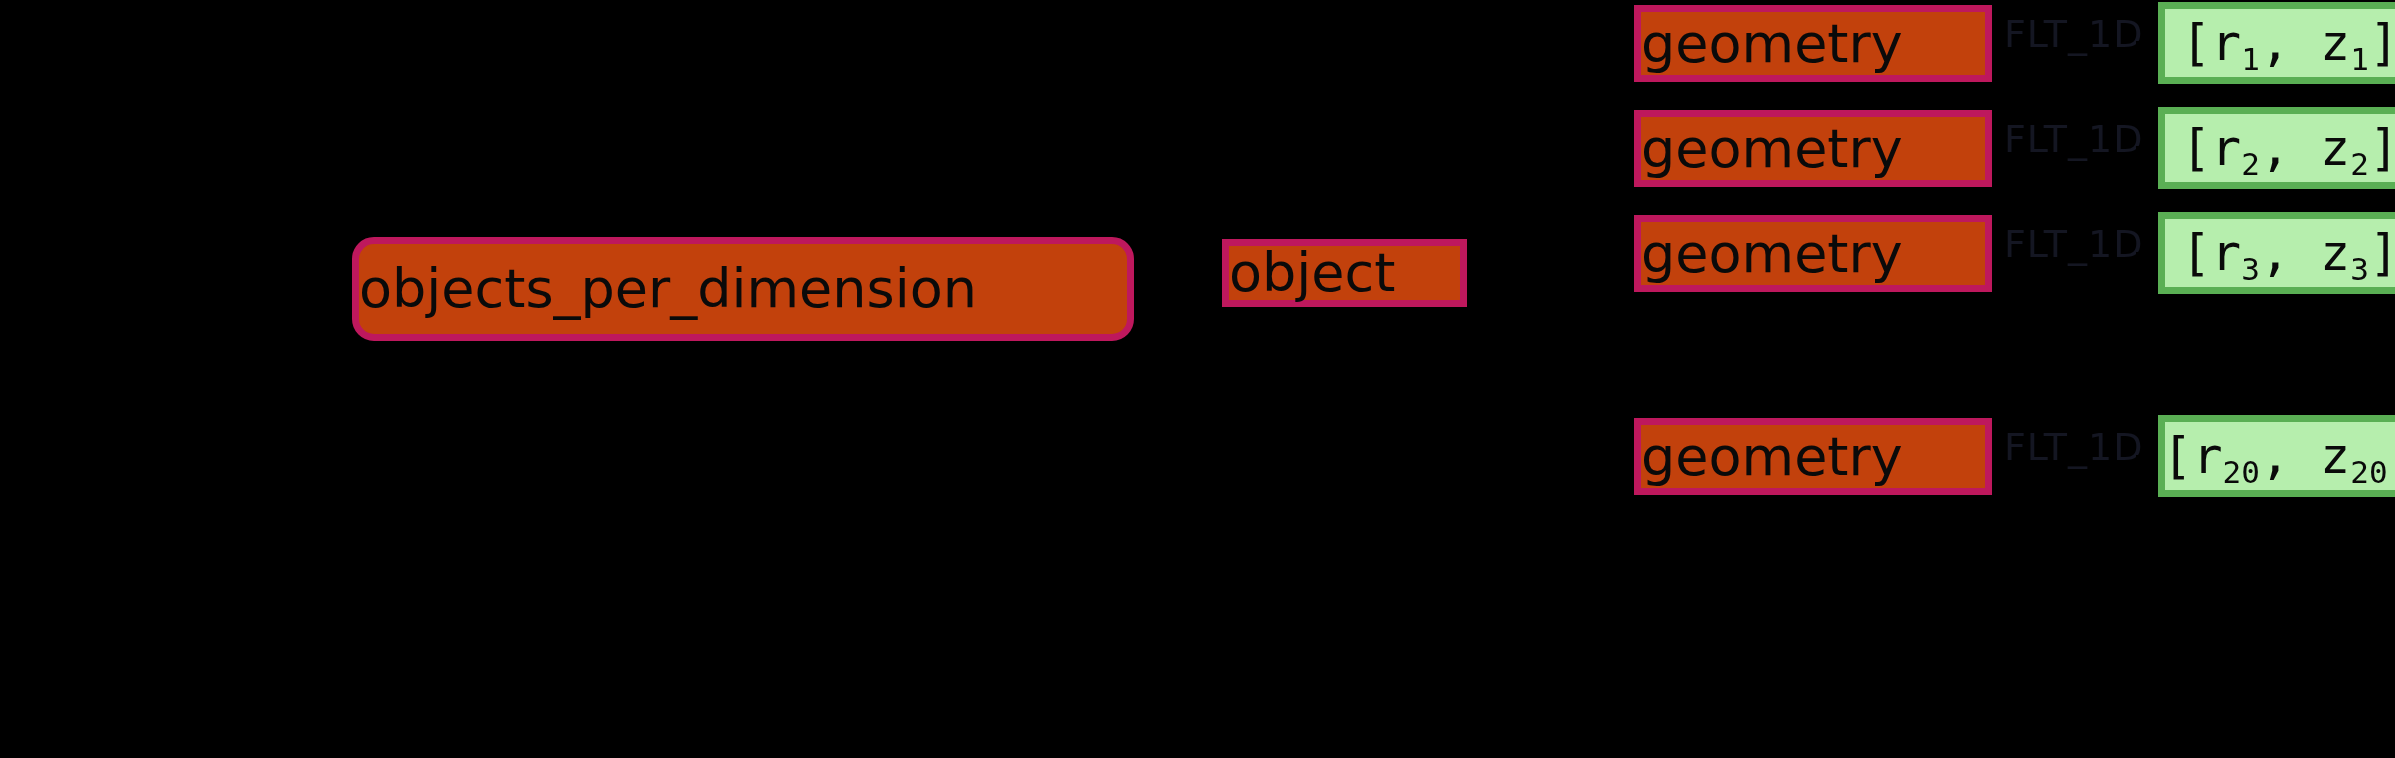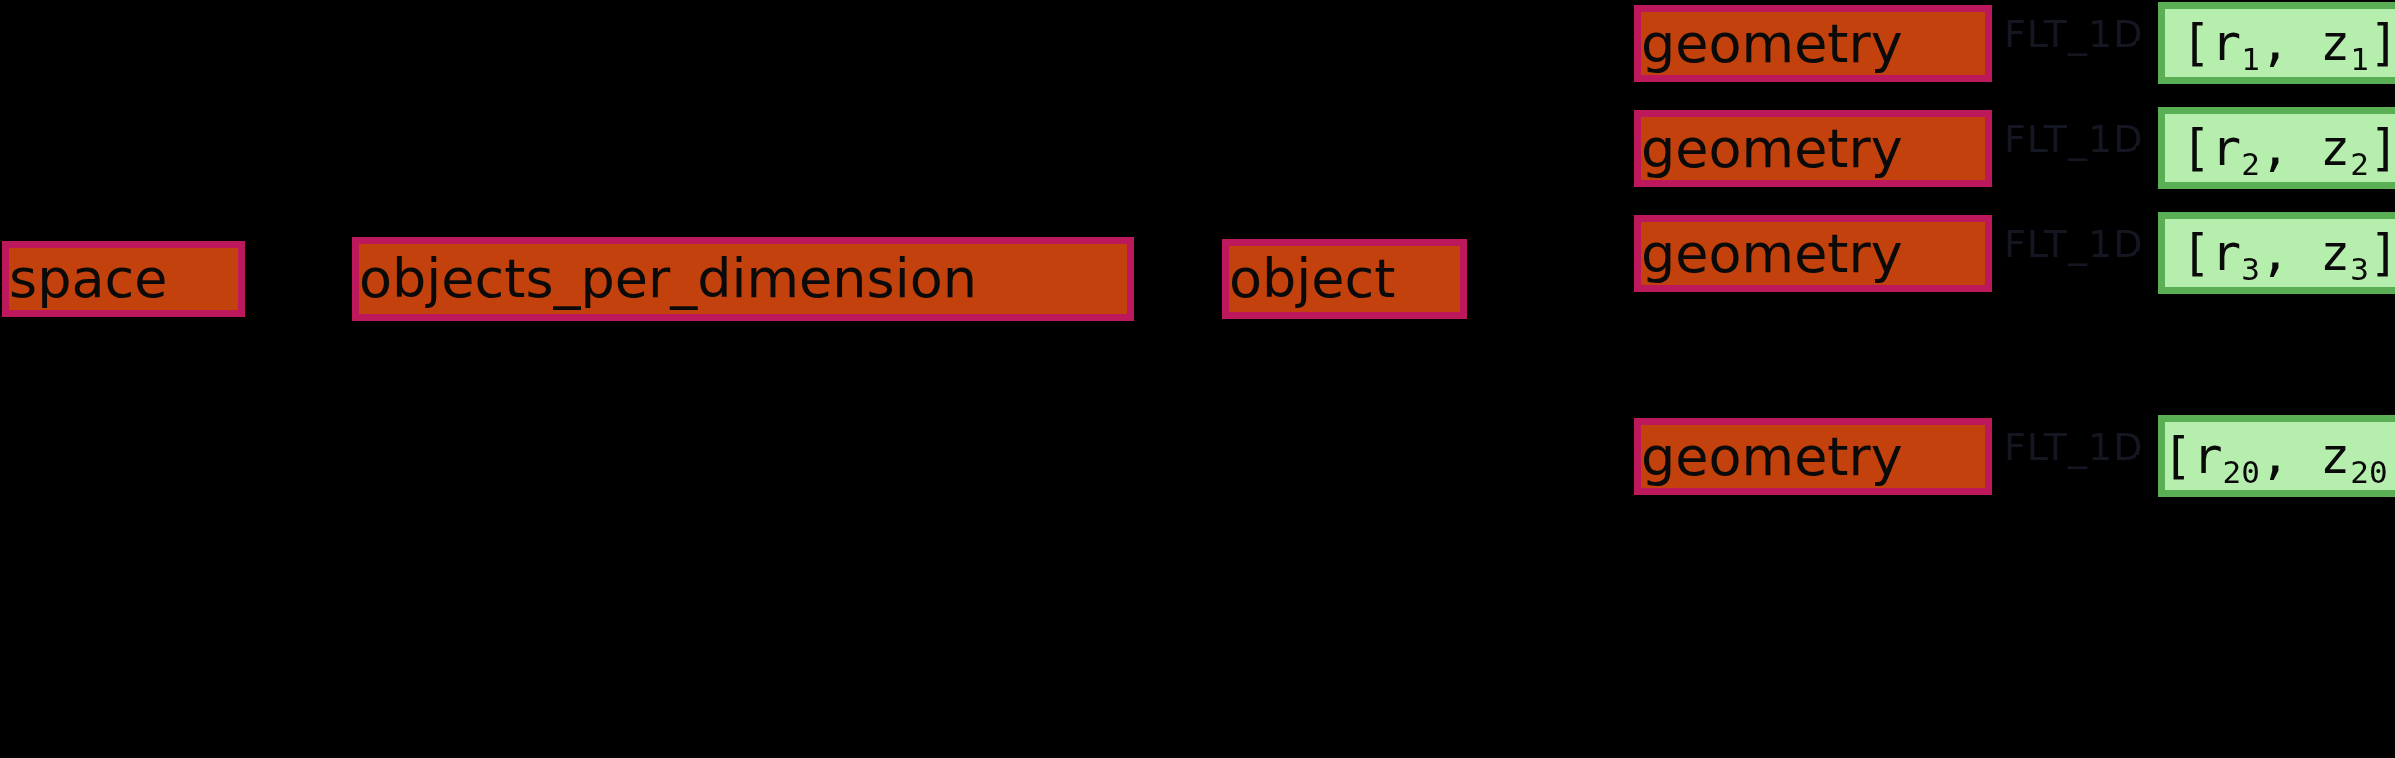--- a/index.html
+++ b/index.html
@@ -76,32 +76,29 @@
     position: absolute;
     background: #000000;
     height: 8px;
   }
 </style>
 </head>
 <body>
 
 <div id="canvas">
 
-  <div class="node-blue" style="left:2px; top:241px; width:243px; height:76px;">
-    <span>space</span>
-  </div>
 
-  <div class="node-blue" style="left:352px; top:237px; width:782px; height:84px;">
+  <div class="node-blue" style="left:352px; top:237px; width:782px; height:104px;border-radius:22px;">
     <span>objects_per_dimension</span>
   </div>
 
   <div class="connector" style="left:1134px; top:277px; width:22px;"></div>
   <div class="connector" style="left:1198px; top:277px; width:24px;"></div>
 
-  <div class="node-blue" style="left:1222px; top:239px; width:245px; height:80px;">
+  <div class="node-blue" style="left:1222px; top:239px; width:245px; height:68px;">
     <span>object</span>
   </div>
 
   <div class="connector" style="left:1612px; top:41px; width:24px;"></div>
   <div class="node-blue" style="left:1634px; top:5px; width:358px; height:77px;">
     <span>geometry</span>
   </div>
 
   <div class="connector" style="left:1612px; top:146px; width:24px;"></div>
   <div class="node-blue" style="left:1634px; top:110px; width:358px; height:77px;">

